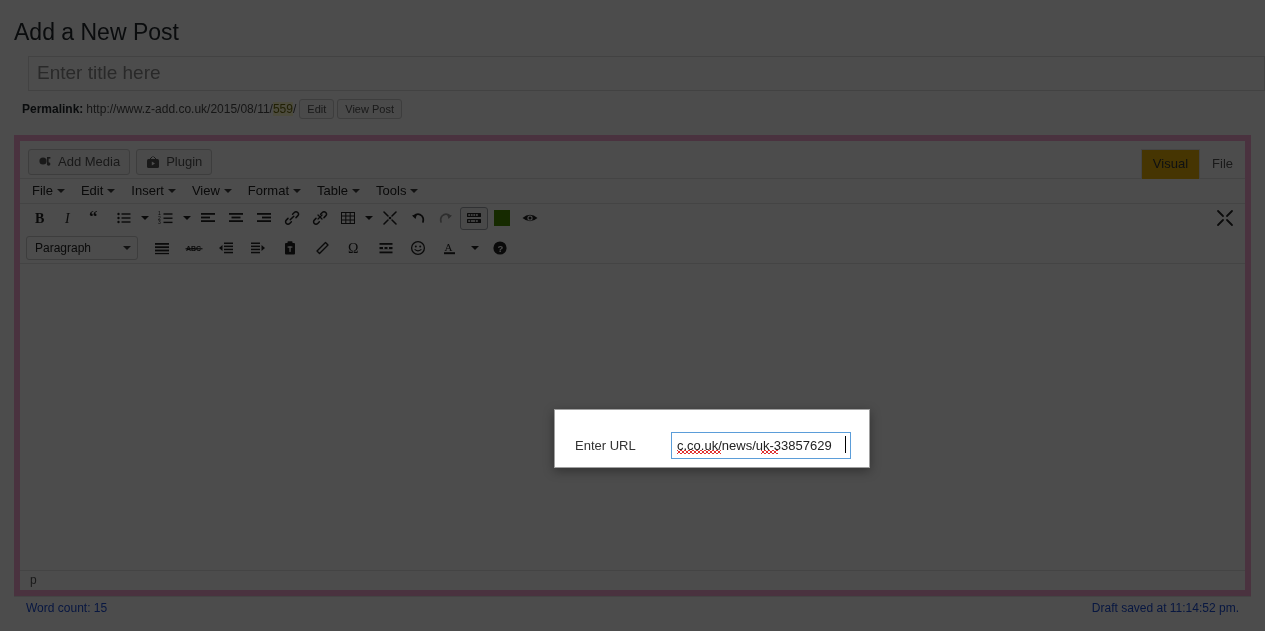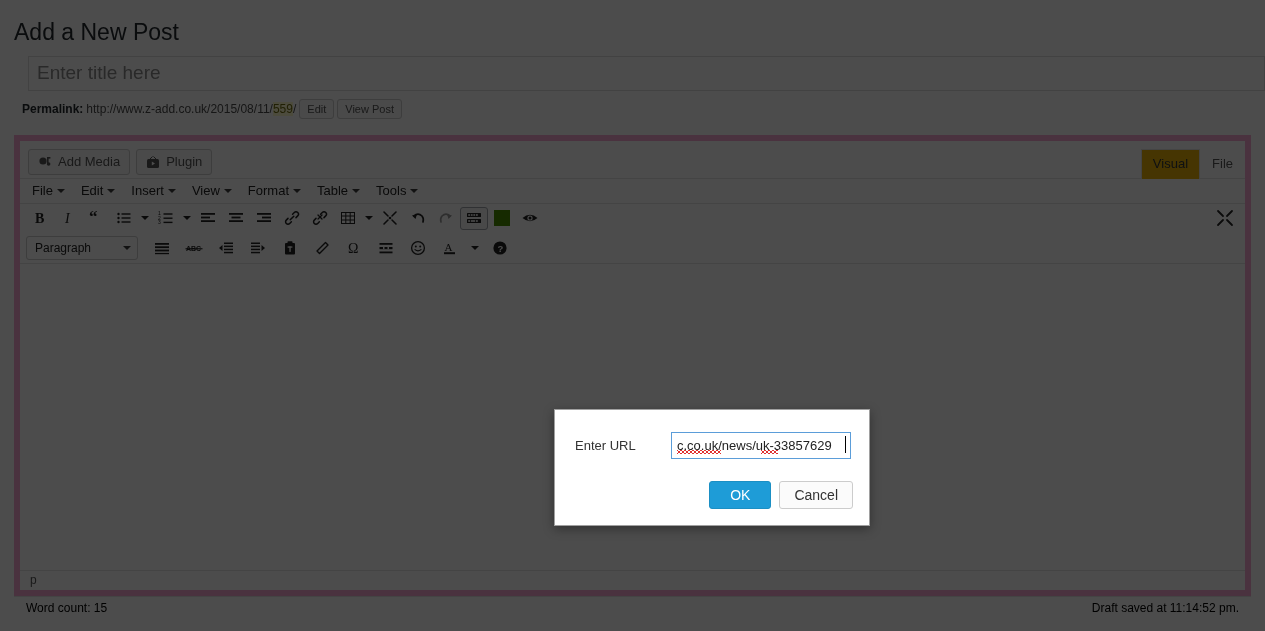--- a/index.html
+++ b/index.html
@@ -225,21 +225,21 @@
     background: #fff;
   }
 
   .post-status {
     display: flex;
     justify-content: space-between;
     align-items: center;
     height: 24px;
     border-top: 1px solid #e5e5e5;
     font-size: 12px;
-    color: #000000;
+    color: #1d4ed8;
     padding: 3px 12px;
     background: #fff;
     width: 1237px;
     margin: 0 14px;
   }
 
   
   #overlay {
     position: absolute; inset: 0;
     background: rgba(0,0,0,0.70);
@@ -699,17 +699,13 @@
 <div id="modal">
   <div class="modal-body">
     <span class="modal-label">Enter URL</span>
     <span class="url-input-shell">
       <input class="url-input" type="text" value="c.co.uk/news/uk-33857629" style="">
       <span class="squiggle sq1"></span>
       <span class="squiggle sq2"></span>
       <span class="caret-bar"></span>
     </span>
   </div>
-  <div class="modal-foot">
-    <button class="btn-ok">OK</button>
-    <button class="btn-cancel">Cancel</button>
-  </div>
 </div>
 
 </body></html>

